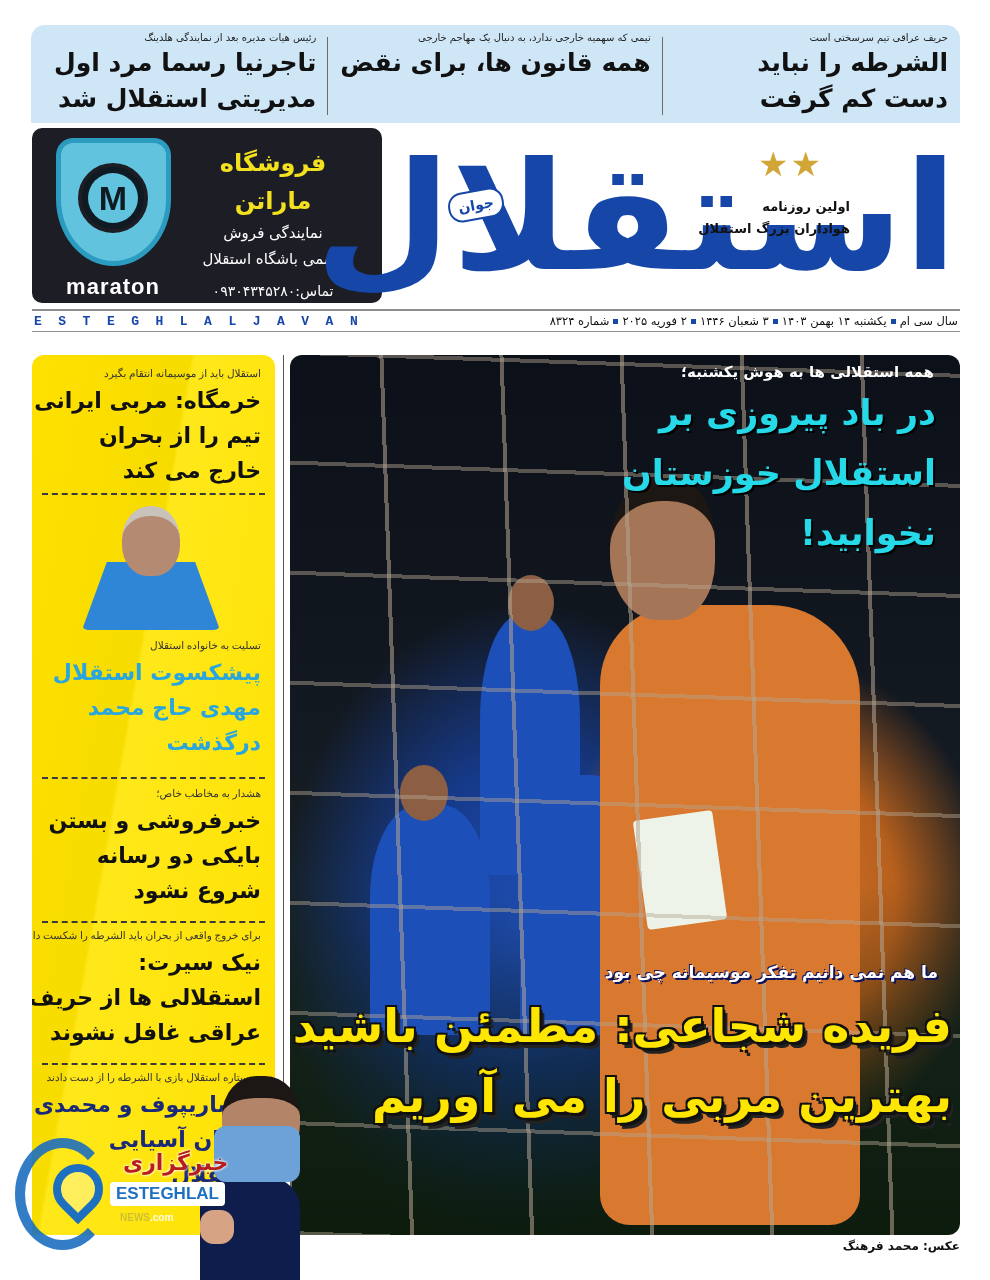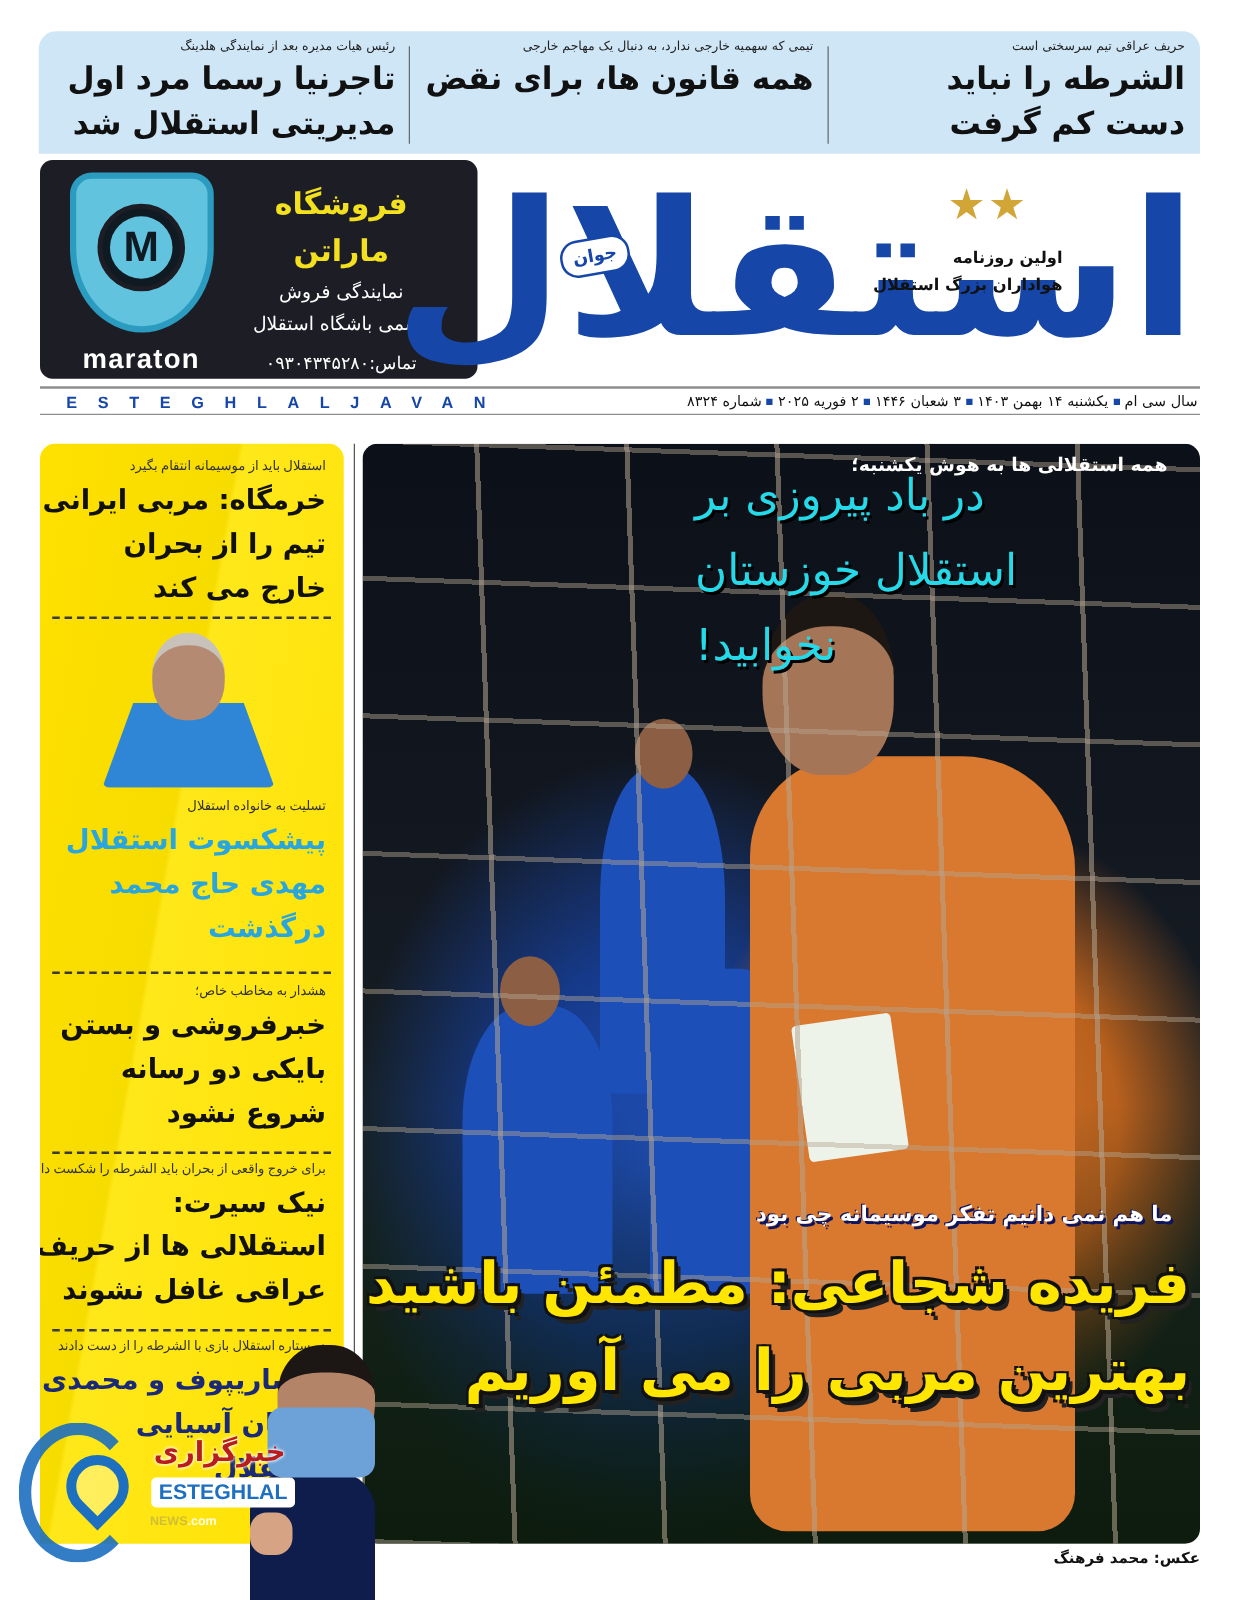--- a/index.html
+++ b/index.html
@@ -64,22 +64,22 @@
     transform: rotate(-10deg);
   }
   .stars { position: absolute; left: 318px; top: 16px; color: #d1a637; font-size: 34px; letter-spacing: 2px; direction: ltr; }
   .tagline { position: absolute; left: 240px; top: 68px; width: 170px; text-align: right; color: #111; font-size: 13px; line-height: 22px; font-weight: 700; }
 
   
   .rule-top { position: absolute; left: 32px; top: 309px; width: 928px; height: 2px; background: #8e8e8e; }
   .rule-bot { position: absolute; left: 32px; top: 331px; width: 928px; height: 1px; background: #8e8e8e; }
   .masthead-latin {
     position: absolute; left: 34px; top: 313px; width: 390px; height: 18px; direction: ltr;
-    color: #1546a8; font-family: Liberation Sans, sans-serif; font-weight: 700; font-size: 13px;
-    letter-spacing: 16.5px; line-height: 18px; text-align: center;
+    color: #1546a8; font-family: Liberation Mono, monospace; font-weight: 700; font-size: 13px;
+    letter-spacing: 16.5px; line-height: 18px;
   }
   .issue-line {
     position: absolute; right: 32px; top: 312px; height: 18px; font-size: 11.5px; color: #111; line-height: 18px; white-space: nowrap;
   }
   .issue-line .sep { display: inline-block; width: 5px; height: 5px; background: #1546a8; margin: 0 4px; vertical-align: middle; }
 
   
   .side {
     position: absolute; left: 32px; top: 355px; width: 243px; height: 880px;
     background: linear-gradient(100deg, #ffe100 0%, #f7dc00 40%, #ffe81a 41%, #ffe100 100%);
@@ -126,21 +126,21 @@
   .keeper .k-body { position: absolute; left: -10px; top: 170px; width: 260px; height: 620px; background: #d9782f; border-radius: 80px 90px 30px 30px; }
   .keeper .k-sponsor { position: absolute; left: 30px; top: 380px; width: 80px; height: 110px; background: #eef3ea; transform: rotate(-8deg); border-radius: 4px; }
   .players { position: absolute; left: 80px; top: 220px; width: 260px; height: 460px; }
   .players .p { position: absolute; background: #1c4fb8; border-radius: 40% 40% 10px 10px; }
   .players .h { position: absolute; background: #8c5f45; border-radius: 50%; }
 
   .photo-kicker-1 {
     position: absolute; right: 26px; top: 4px; color: #fff; font-size: 15px; font-weight: 700; line-height: 26px;
   }
   .photo-title-1 {
-    position: absolute; right: 24px; top: 12px; width: 380px; text-align: left; color: #25d9e8; font-weight: 400;
+    position: absolute; right: 24px; top: 28px; width: 380px; text-align: right; color: #25d9e8; font-weight: 700;
     font-size: 35px; line-height: 60px; letter-spacing: 2px; text-shadow: 2px 2px 0 #000;
   }
   .photo-kicker-2 {
     position: absolute; right: 22px; top: 604px; color: #fff; font-size: 17px; font-weight: 700; line-height: 26px;
     text-shadow: 2px 2px 0 #0c1460, -1px -1px 0 #0c1460;
   }
   .photo-title-2 {
     position: absolute; right: 8px; top: 636px; width: 640px; text-align: right; color: #ffe600; font-weight: 700;
     font-size: 46px; line-height: 70px; white-space: nowrap;
     text-shadow: 3px 3px 0 #111, -2px -2px 0 #111, 2px -2px 0 #111, -2px 2px 0 #111, 5px 6px 0 #222;
@@ -160,21 +160,21 @@
   .wm .globe {
     position: absolute; left: 0; top: 0; width: 95px; height: 112px; border-radius: 50%;
     border: 10px solid #1d6fc0; border-right-color: transparent; opacity: 0.9;
   }
   .wm .pin {
     position: absolute; left: 38px; top: 26px; width: 50px; height: 50px; border-radius: 50% 50% 50% 0;
     transform: rotate(-45deg); border: 8px solid #1d6fc0; background: rgba(255,255,255,0.3);
   }
   .wm .fa { position: absolute; left: 108px; top: 12px; color: #b91c1c; font-weight: 700; font-size: 22px; text-shadow: 0 0 3px #fff, 0 0 3px #fff; }
   .wm .latin {
-    position: absolute; left: 106px; top: 44px; padding: 2px 6px; background: #fff; border-radius: 4px;
+    position: absolute; left: 95px; top: 44px; padding: 2px 6px; background: #fff; border-radius: 4px;
     color: #1d6fc0; font-family: "Liberation Sans", sans-serif; font-weight: 700; font-size: 17px; direction: ltr; line-height: 20px;
   }
   .wm .news { position: absolute; left: 105px; top: 74px; color: rgba(120,120,120,0.35); font-family: "Liberation Sans", sans-serif; font-weight: 700; font-size: 10px; direction: ltr; }
   .wm .com { color: rgba(255,255,255,0.9); }
 </style>
 </head>
 <body>
 
 <div class="teaser-bar">
   <div class="teaser">

